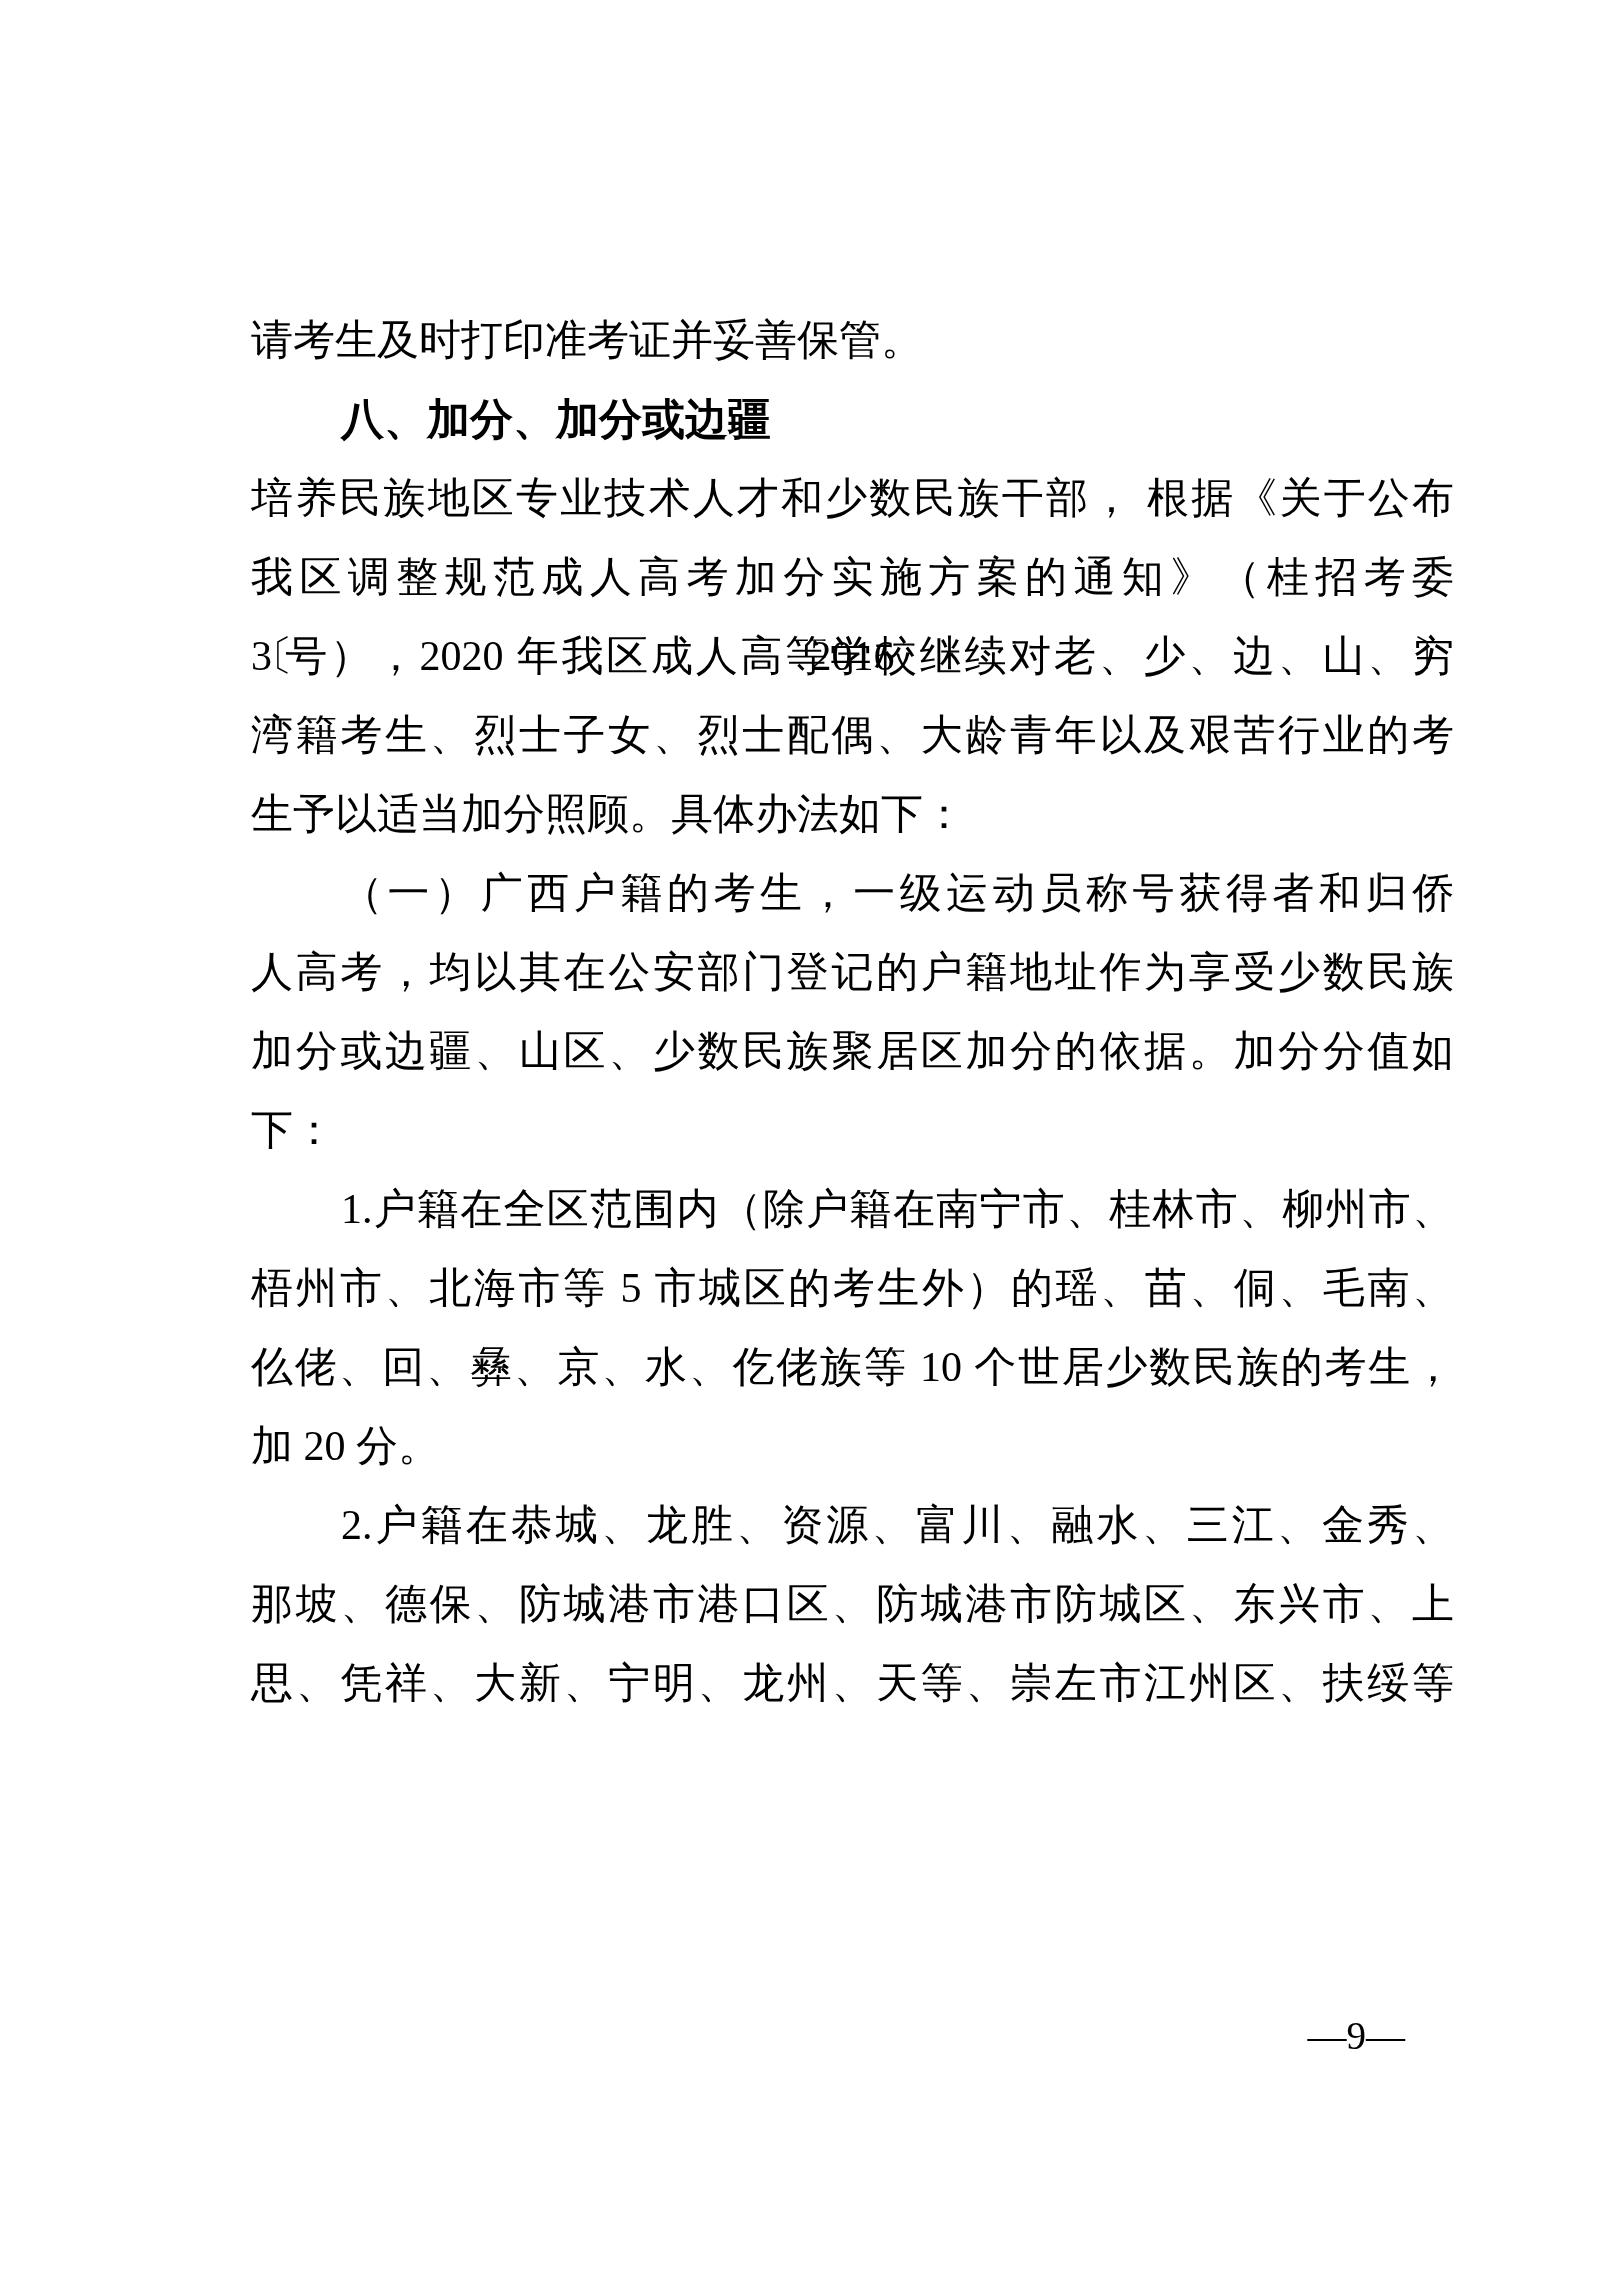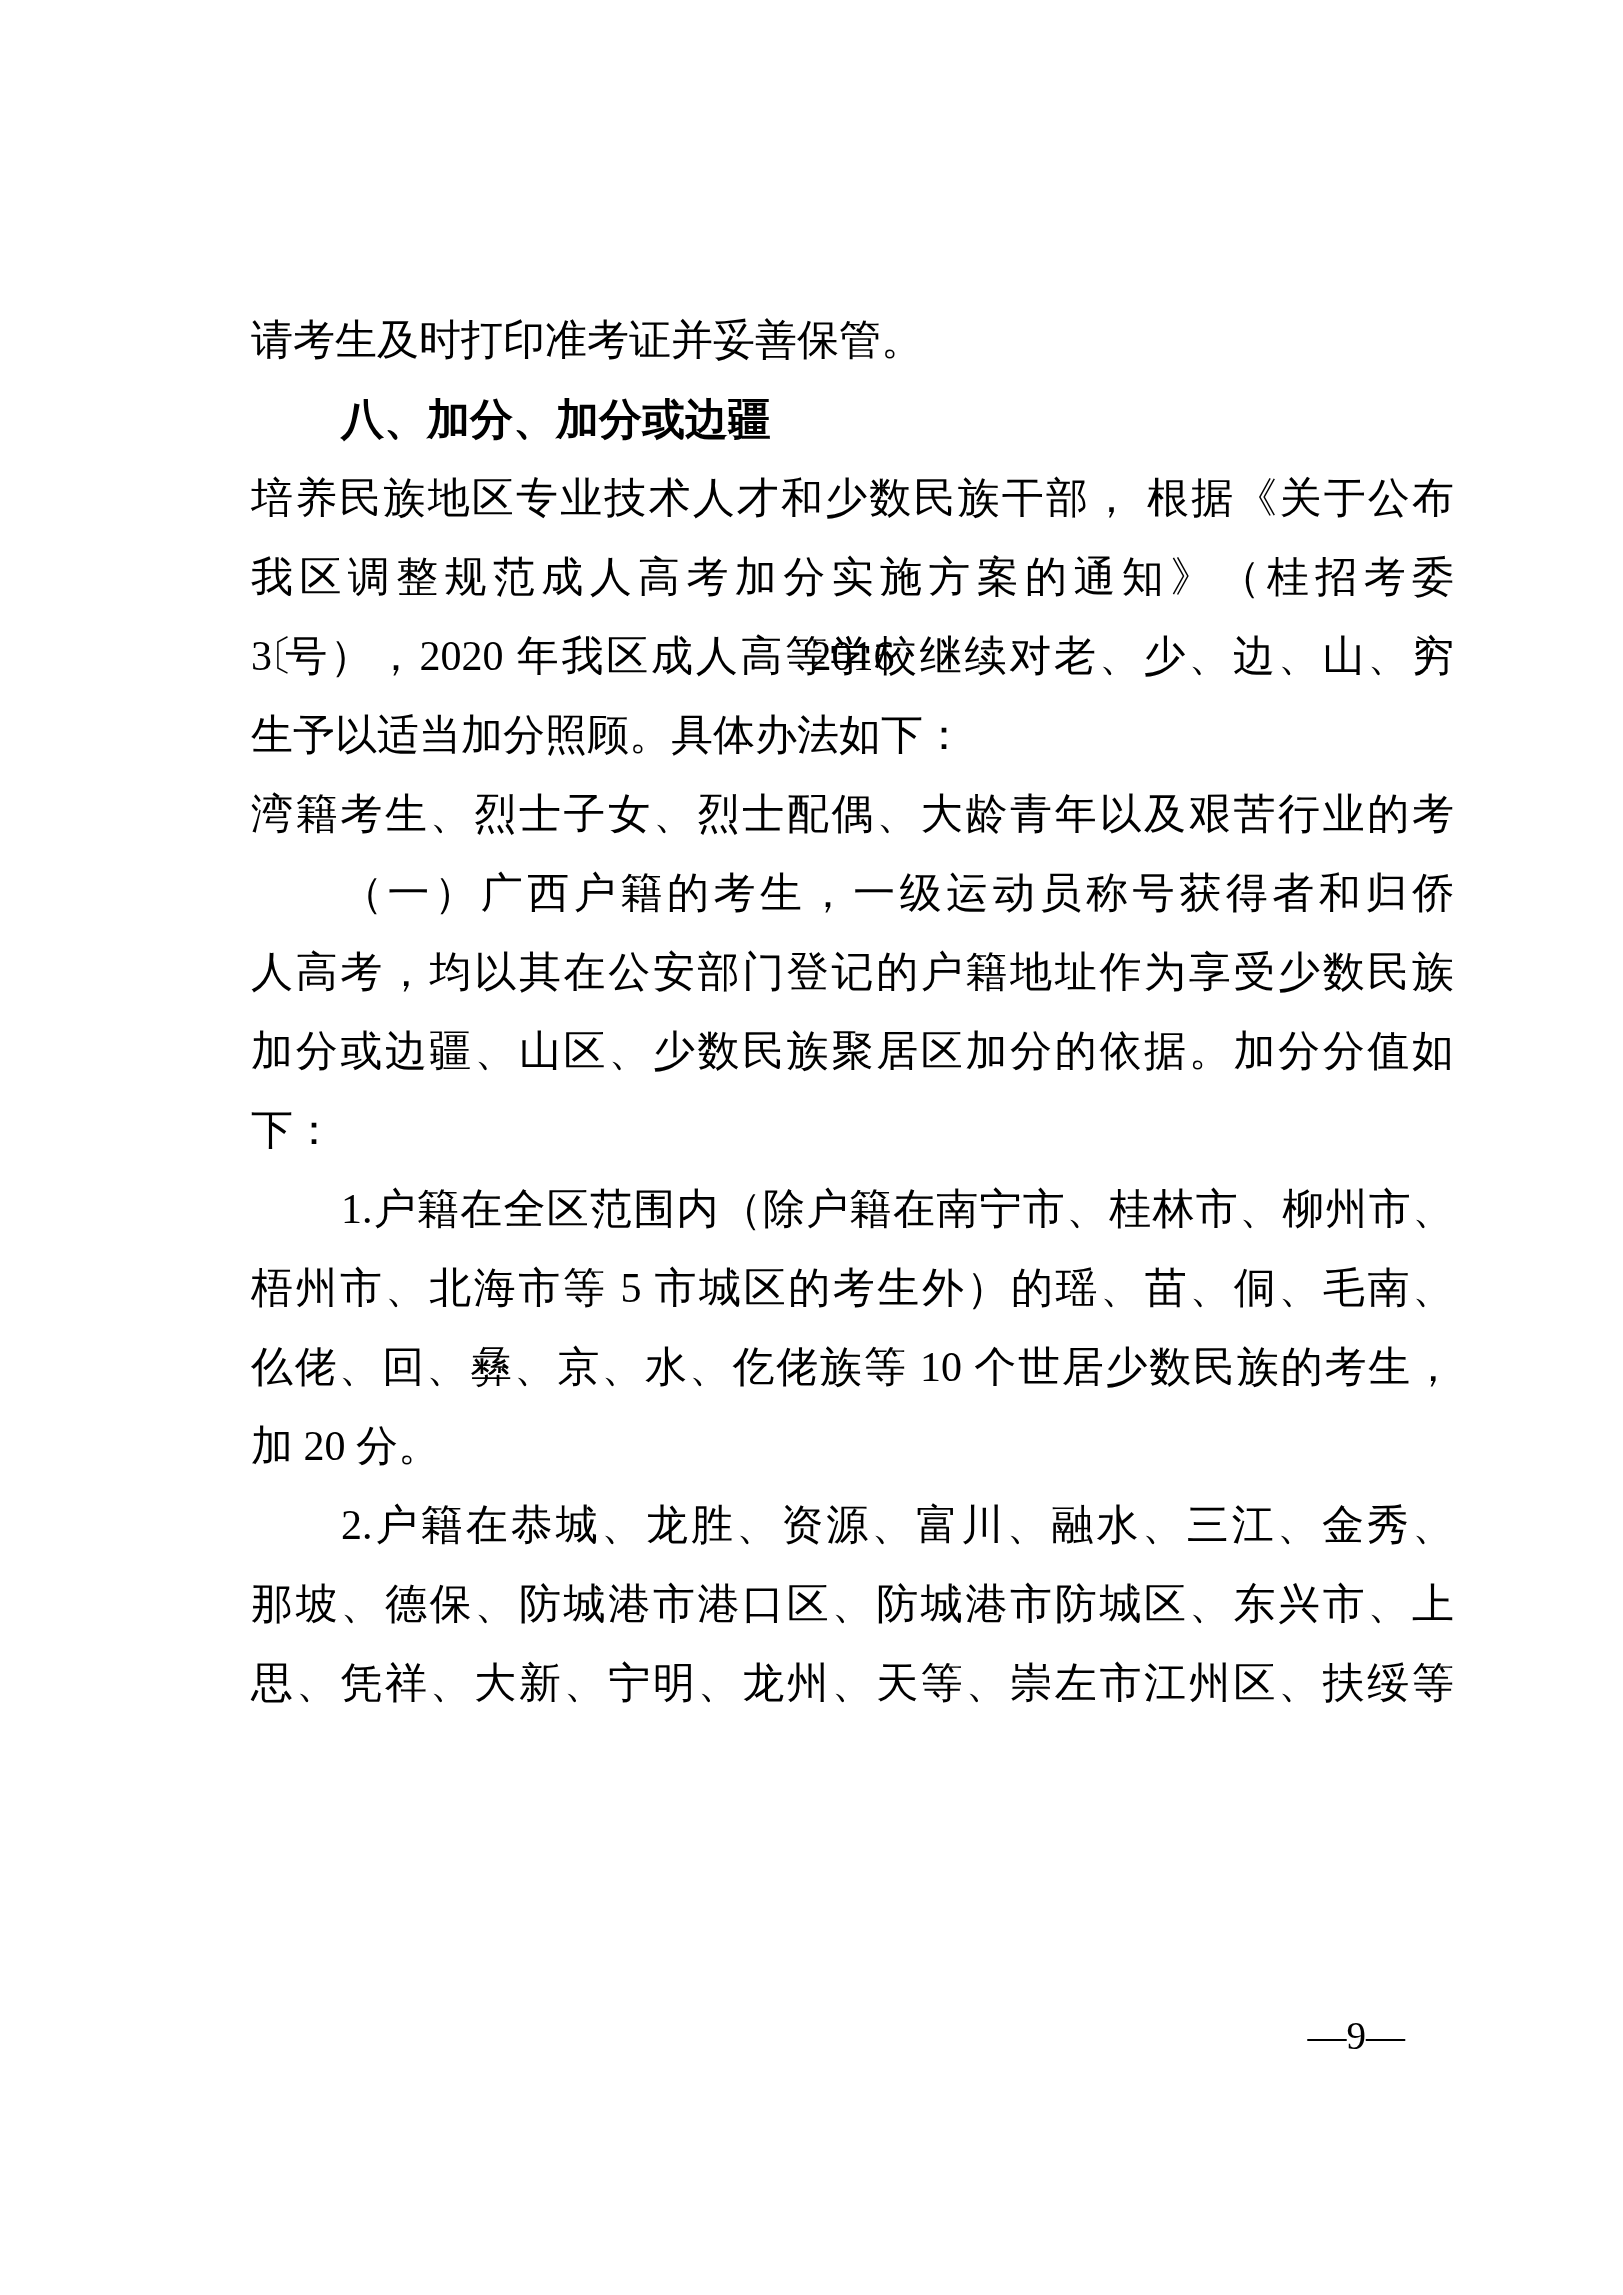--- a/index.html
+++ b/index.html
@@ -63,22 +63,22 @@
 </head>
 <body>
 
 <div class="page">
   <div class="content">
     <div class="line">请考生及时打印准考证并妥善保管。</div>
     <div class="line ind heading">八、加分、加分或边疆</div>
     <div class="line j">培养民族地区专业技术人才和少数民族干部， 根据《关于公布</div>
     <div class="line j">我区调整规范成人高考加分实施方案的通知》（桂招考委〔2016〕</div>
     <div class="line j">3 号），2020 年我区成人高等学校继续对老、少、边、山、穷</div>
+    <div class="line j">湾籍考生、烈士子女、烈士配偶、大龄青年以及艰苦行业的考</div>
     <div class="line">生予以适当加分照顾。具体办法如下：</div>
-    <div class="line j">湾籍考生、烈士子女、烈士配偶、大龄青年以及艰苦行业的考</div>
     <div class="line ind j">（一）广西户籍的考生，一级运动员称号获得者和归侨</div>
     <div class="line j">人高考，均以其在公安部门登记的户籍地址作为享受少数民族</div>
     <div class="line j">加分或边疆、山区、少数民族聚居区加分的依据。加分分值如</div>
     <div class="line">下：</div>
     <div class="line ind j">1.户籍在全区范围内（除户籍在南宁市、桂林市、柳州市、</div>
     <div class="line j">梧州市、北海市等 5 市城区的考生外）的瑶、苗、侗、毛南、</div>
     <div class="line j">仫佬、回、彝、京、水、仡佬族等 10 个世居少数民族的考生，</div>
     <div class="line">加 20 分。</div>
     <div class="line ind j">2.户籍在恭城、龙胜、资源、富川、融水、三江、金秀、</div>
     <div class="line j">那坡、德保、防城港市港口区、防城港市防城区、东兴市、上</div>

